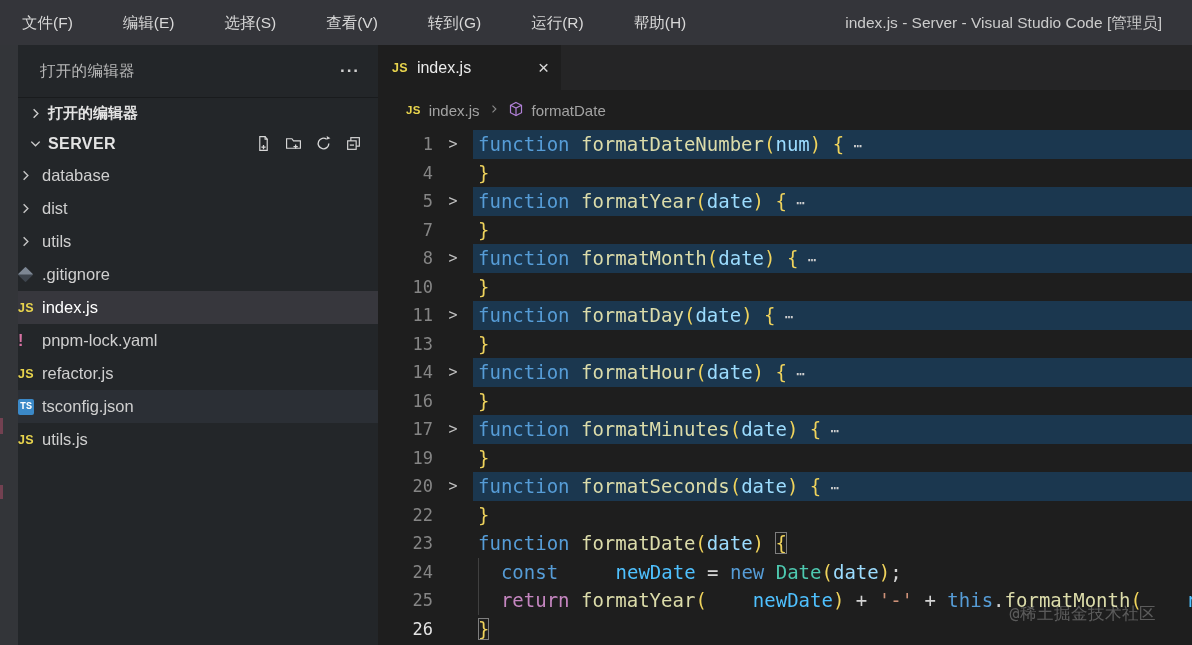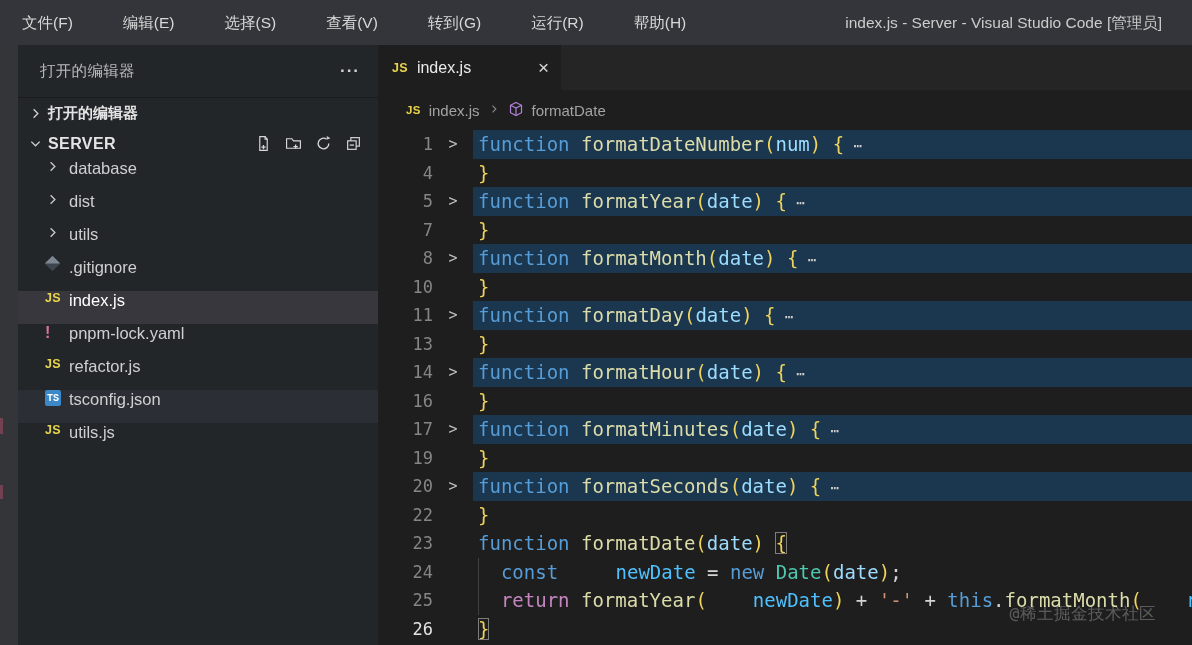--- a/index.html
+++ b/index.html
@@ -24,21 +24,21 @@
   .sb-more { margin-left:auto; color:#d0d0d0; font-size:17px; font-weight:bold; letter-spacing:1px; }
   .sb-section { height:31px; display:flex; align-items:center; padding:0 10px 0 8px;
                 font-weight:bold; color:#e4e4e4; font-size:15px; }
   .sb-section.open-editors { border-top:1px solid #191b1d; }
   .sb-section .chev { width:18px; display:flex; justify-content:center; margin-right:4px; flex:none; }
   .sb-section-label { white-space:nowrap; }
   .sb-section.server .sb-section-label { font-size:16px; letter-spacing:.4px; }
   .sb-actions { margin-left:auto; display:flex; gap:13px; align-items:center; padding-right:6px; }
   .sb-actions svg { display:block; }
   .file-list { flex:1; }
-  .file-row { height:33px; display:flex; align-items:flex-start; padding-left:27px; font-size:16.5px; color:#cfcfcf; }
+  .file-row { height:33px; display:flex; align-items:center; font-size:16.5px; color:#cfcfcf; }
   .file-row .icon-cell { width:24px; flex:none; display:flex; align-items:center; justify-content:flex-start; }
   .file-row.selected { background:#37373d; color:#ffffff; }
   .file-row.hovered  { background:#2b2f35; }
   .js-badge { color:#e8d44d; font-weight:bold; font-size:12.5px; letter-spacing:.3px; }
   .ts-badge { background:#3b89c8; color:#ffffff; font-weight:bold; font-size:10px; width:16px; height:16px;
               display:flex; align-items:center; justify-content:center; border-radius:2px;font-family:Liberation Mono, monospace; }
   .warn-badge { color:#d873a4; font-weight:bold; font-size:16px; }
   .diamond { width:11px; height:11px; transform:rotate(45deg);
              background:linear-gradient(135deg,#7d8794 0%,#7d8794 49%,#3e454e 51%,#3e454e 100%);
              border-radius:1px; margin-left:2px; }

